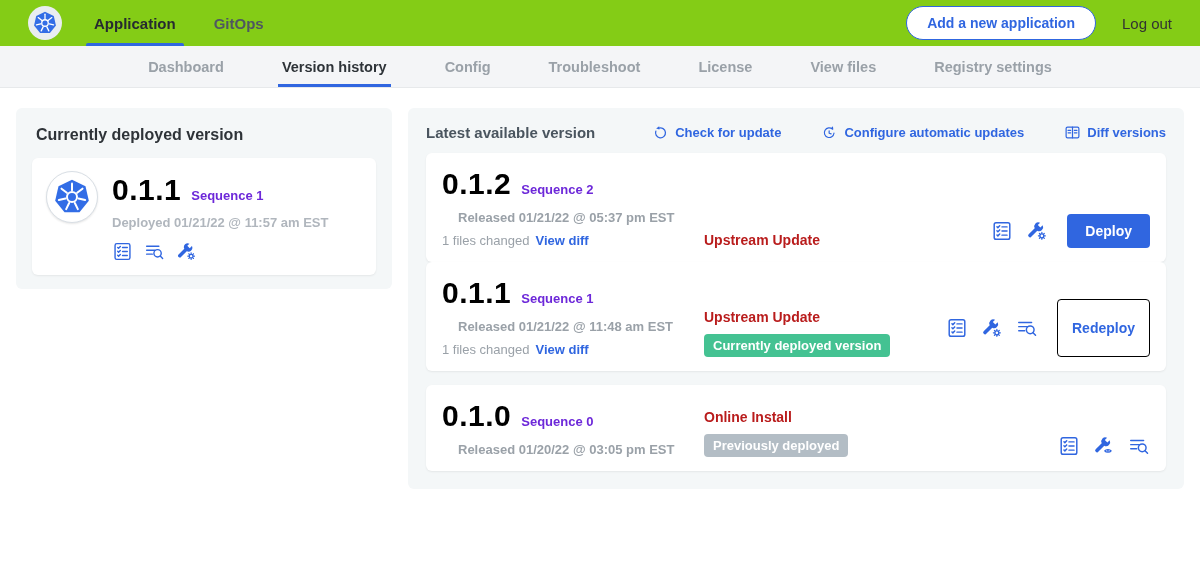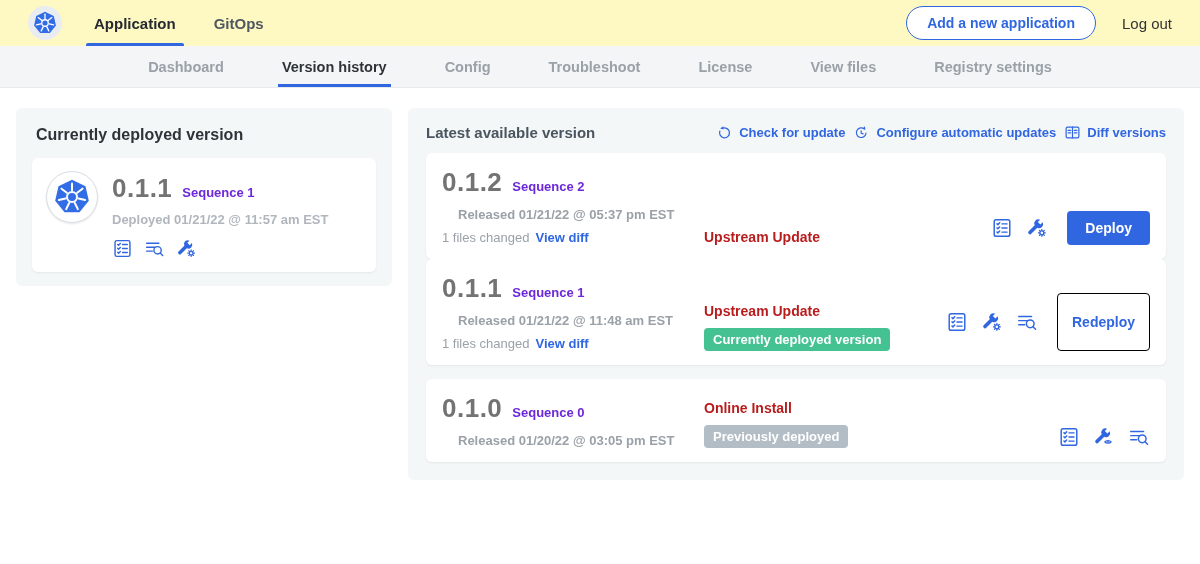--- a/index.html
+++ b/index.html
@@ -1,20 +1,20 @@
 <!DOCTYPE html>
 <html><head>
 <meta charset="utf-8">
 <style>
   * { box-sizing: border-box; margin: 0; padding: 0; }
   html,body { width:1200px; height:564px; background:#fff; overflow:hidden;
     font-family:"Liberation Sans", sans-serif; color:#323232; }
 
   
-  .header { height:46px; display:flex; align-items:center; padding:0 28px; background:#fef9c3; position:relative; }
+  .header { height:46px; display:flex; align-items:center; padding:0 28px; background:#84cc16; position:relative; }
   .logo-circle { width:34px; height:34px; border-radius:50%; background:#e9edf1; display:flex; align-items:center; justify-content:center; flex:0 0 auto; }
   .header-tabs { display:flex; height:100%; margin-left:30px; }
   .header-tab { position:relative; display:flex; align-items:center; padding:0 2px; margin-right:34px; font-size:15px; font-weight:700; color:#4f5761; cursor:pointer; }
   .header-tab.active { color:#262a30; }
   .header-tab.active::after { content:""; position:absolute; left:-6px; right:-6px; bottom:0; height:3px; background:#3066e0; border-radius:2px 2px 0 0; }
   .header-right { margin-left:auto; display:flex; align-items:center; }
   .pill-btn { border:1px solid #3066e0; color:#3066e0; background:#fff; border-radius:17px; padding:8px 20px; font-size:14px; font-weight:700; cursor:pointer; font-family:inherit; }
   .logout { margin-left:26px; font-size:15px; font-weight:500; color:#323232; cursor:pointer; }
 
   
@@ -29,31 +29,31 @@
   .panel { background:#f4f7f8; border-radius:6px; }
   .left-panel { width:376px; padding:16px 16px 14px; flex:0 0 auto; }
   .right-panel { flex:1; padding:16px 18px 18px; }
 
   
   .left-title { font-size:16px; font-weight:700; color:#2e3338; padding:2px 4px 0; }
   .deployed-card { margin-top:14px; background:#fff; border-radius:6px; box-shadow:0 1px 2px rgba(50,50,50,.08); padding:13px 14px; display:flex; gap:14px; }
   .app-logo-ring { width:52px; height:52px; border-radius:50%; background:#fff; border:1px solid #d9dfe5; box-shadow:0 1px 2px rgba(50,50,50,.12); display:flex; align-items:center; justify-content:center; flex:0 0 auto; }
   .dc-body { padding-top:2px; }
   .version-row { display:flex; align-items:baseline; }
-  .version-big { font-size:26px; font-weight:700; color:#737373; letter-spacing:.5px; }
+  .version-big { font-size:30px; font-weight:700; color:#000000; letter-spacing:.5px; }
   .sequence { margin-left:10px; font-size:13px; font-weight:600; color:#6d28d9; }
   .timestamp { margin-top:8px; font-size:13px; font-weight:600; color:#b0b6bd; }
   .icon-row { margin-top:11px; display:flex; align-items:center; gap:11px; }
   .icon-btn { display:inline-flex; cursor:pointer; }
   .icon-btn svg { width:21px; height:21px; }
 
   
   .rp-header { display:flex; align-items:center; }
   .section-title { font-size:15px; font-weight:700; color:#4a555f; }
-  .rp-actions { margin-left:auto; display:flex; align-items:center; gap:8px; }
+  .rp-actions { margin-left:auto; display:flex; align-items:center; gap:40px; }
   .rp-action { display:flex; align-items:center; gap:6px; color:#3066e0; font-size:13px; font-weight:700; cursor:pointer; }
   .rp-action svg { width:17px; height:17px; }
 
   .version-card { background:#fff; border-radius:6px; box-shadow:0 1px 2px rgba(50,50,50,.08); padding:14px 16px; display:flex; align-items:flex-end; }
   .vc-left { width:262px; flex:0 0 auto; }
   .released { margin-top:9px; font-size:13px; font-weight:600; color:#9aa1a8;padding-left:16px; }
   .files-row { margin-top:8px; font-size:13px; font-weight:500; color:#9aa1a8; display:flex; align-items:center; }
   .view-diff { color:#3066e0; font-weight:700; margin-left:6px; cursor:pointer; }
   .vc-mid { flex:1; padding-top:2px; }
   .source-label { font-size:14px; font-weight:700; color:#b91c1c; }

